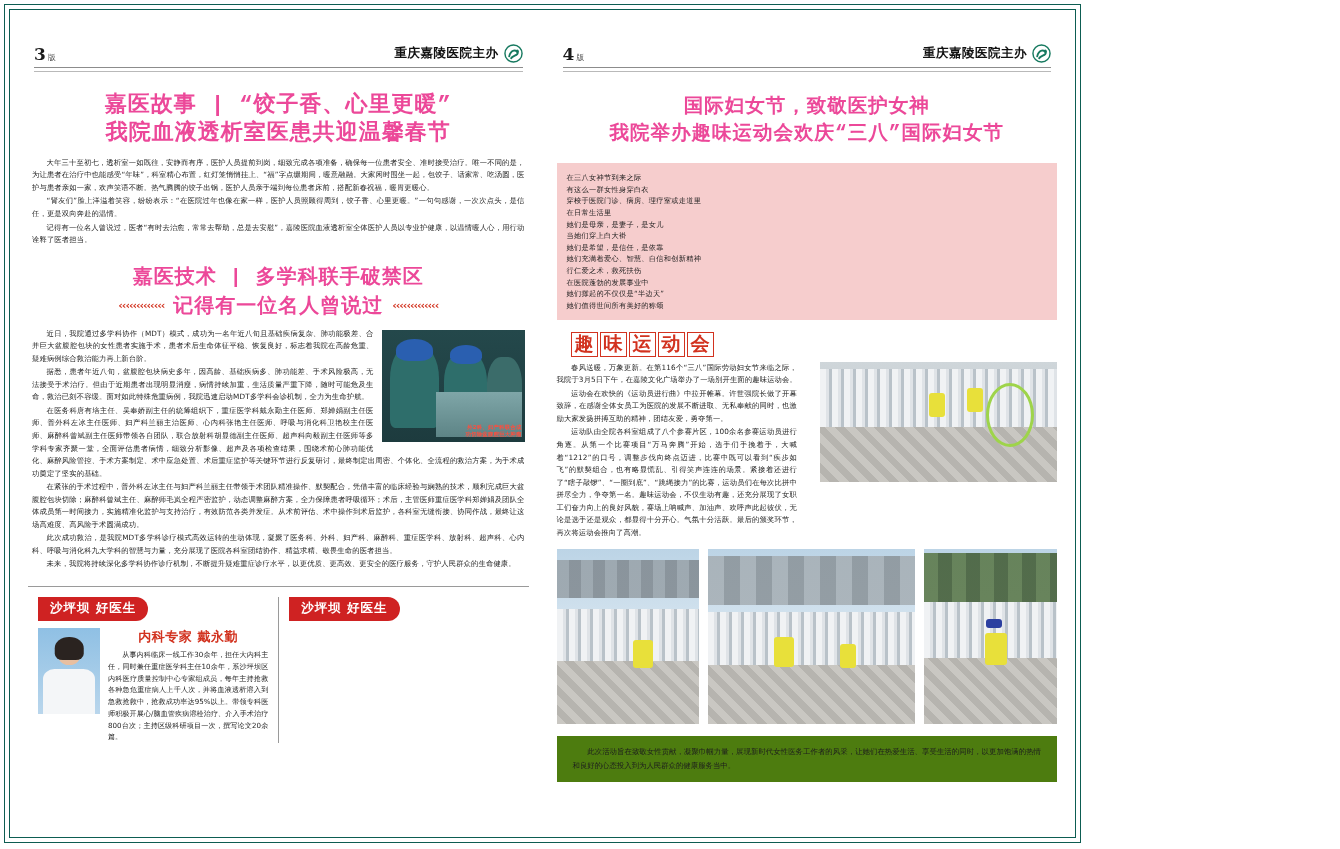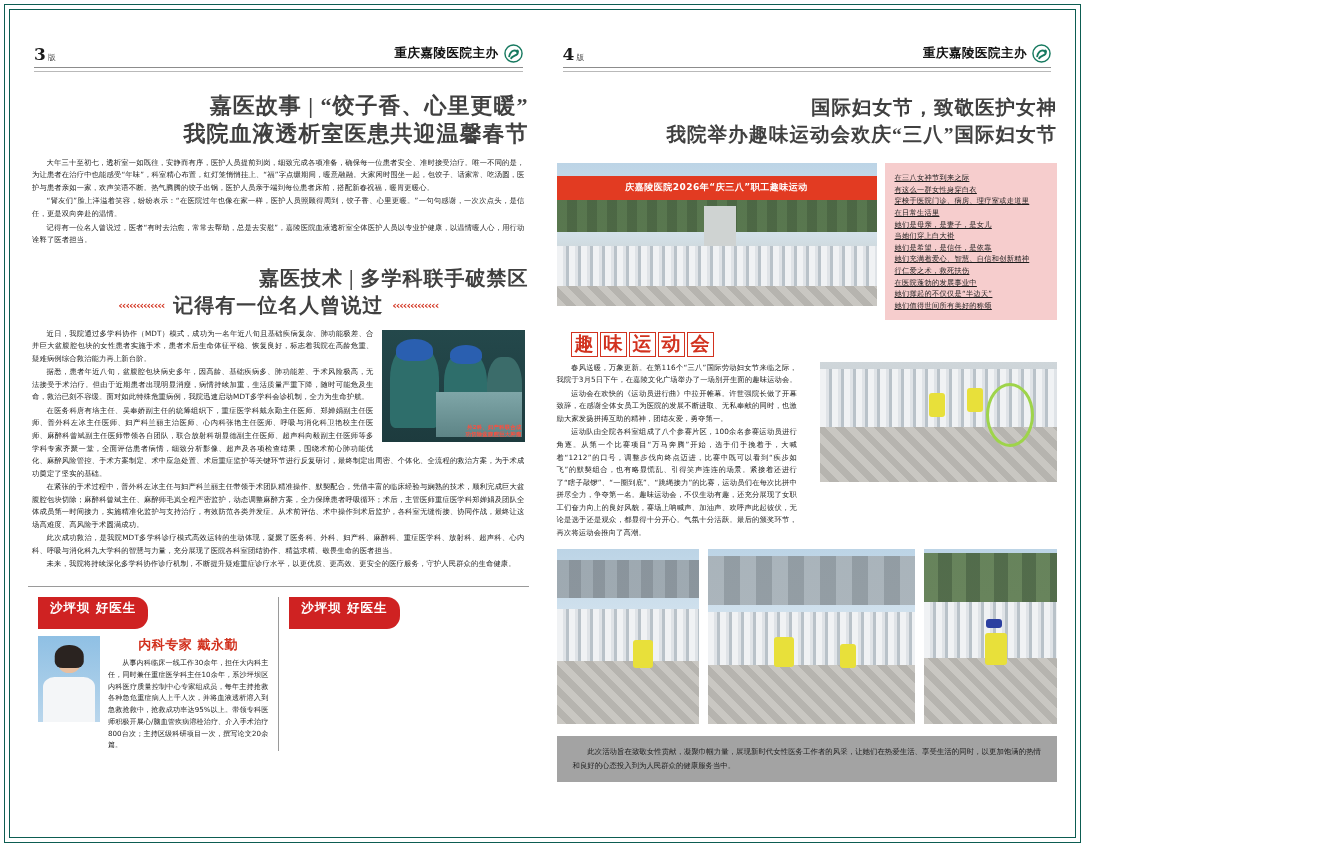--- a/index.html
+++ b/index.html
@@ -27,22 +27,22 @@
   .pg-num .ban{font-size:8px;font-weight:normal;margin-left:2px;color:#555;
       font-family:"DejaVu Sans",sans-serif;}
   .pub{display:flex;align-items:center;gap:5px;}
   .pub-name{font-family:"DejaVu Serif","Liberation Serif",serif;font-weight:bold;
       font-size:12.5px;letter-spacing:.5px;color:#111;}
   .logo-mark{width:19px;height:19px;position:relative;display:inline-block;}
   .rule-double{margin:2px 6px 0 6px;border-top:1.6px solid #8c8c8c;
       border-bottom:1px solid #b9b9b9;height:2.5px;box-sizing:content-box;}
 
   
-  .headline{color:#404040;text-align:right;font-weight:bold;
-      font-family:Liberation Serif, serif;
+  .headline{color:#ec4899;text-align:center;font-weight:bold;
+      font-family:Liberation Mono, monospace;
       letter-spacing:1px;}
   .hl-1{font-size:22px;line-height:1.28;margin:20px 0 0 0;}
   .hl-2{font-size:20px;line-height:1.3;margin:18px 0 0 0;}
   .hl-r{font-size:19.5px;line-height:1.42;margin:22px 0 0 0;}
 
   .sub-arrows{display:flex;align-items:center;justify-content:center;gap:9px;
       margin-top:1px;}
   .arrows{color:#d2321f;font-size:11px;letter-spacing:-1px;font-weight:bold;}
 
   
@@ -54,54 +54,54 @@
   
   .art2-img{float:right;width:143px;height:112px;margin:2px 0 3px 8px;
       position:relative;overflow:hidden;background:#2f4f52;}
   .clearfix::after{content:"";display:block;clear:both;}
 
   
   .docs{display:flex;margin-top:14px;border-top:1px solid #9a9a9a;padding-top:10px;}
   .doc{width:50%;box-sizing:border-box;padding:0 10px;position:relative;}
   .doc + .doc{border-left:1px solid #9a9a9a;}
   .tagline{display:inline-block;background:#cf2222;color:#fff;font-weight:bold;
-      font-size:12.5px;padding:3px 12px 12px 12px;border-radius:0 13px 13px 0;
+      font-size:12.5px;padding:3px 12px 4px 12px;border-radius:0 13px 13px 0;
       letter-spacing:1px;margin-bottom:7px;}
   .doc-body{display:flex;gap:8px;}
   .doc-photo{width:62px;height:86px;flex:0 0 62px;position:relative;overflow:hidden;
       background:linear-gradient(#9fc9e8,#bcd9ee);}
   .doc-right{flex:1;}
   .doc-name{color:#d2321f;font-weight:bold;font-size:13px;text-align:center;
       margin:0 0 3px 0;letter-spacing:.5px;}
   .doc-desc{font-size:7.1px;line-height:1.66;text-align:justify;color:#1d1d1d;}
   .doc-desc p{margin:0;text-indent:2em;}
 
   
   .banner-row{display:flex;gap:8px;margin-top:14px;align-items:stretch;}
   .banner-photo{flex:0 0 320px;height:143px;position:relative;overflow:hidden;}
   .poem-box{flex:1;background:#f6cdcd;padding:9px 8px 8px 10px;box-sizing:border-box;}
   .poem-line{font-size:7.2px;line-height:1.62;color:#1d1d1d;letter-spacing:.3px;
-      font-family:"DejaVu Sans","Liberation Sans",sans-serif;text-decoration:underline;}
+      font-family:"DejaVu Sans","Liberation Sans",sans-serif;}
 
   .sec-title{display:inline-block;margin:12px 0 2px 14px;}
   .sec-title span{display:inline-block;color:#d2321f;font-weight:bold;font-size:19px;
       border:1.6px solid #d2321f;padding:1px 3px 2px 3px;margin-right:2px;
       line-height:1.05;letter-spacing:0;}
 
   .mid-row{display:flex;gap:23px;margin-top:3px;}
   .mid-text{flex:1;}
   .mid-photo{flex:0 0 237px;height:120px;position:relative;overflow:hidden;}
 
   .photo-grid{display:flex;gap:9px;margin-top:9px;}
   .gp{height:175px;position:relative;overflow:hidden;}
   .gp-a{flex:0 0 142px;}
   .gp-b{flex:0 0 207px;}
   .gp-c{flex:1;}
 
-  .closing{background:#a3a3a3;margin-top:12px;padding:9px 16px 10px 16px;
+  .closing{background:#4d7c0f;margin-top:12px;padding:9px 16px 10px 16px;
       font-size:7.4px;line-height:1.8;color:#1d1d1d;text-align:justify;}
   .closing p{margin:0;text-indent:2em;}
 
   
   .ph{position:absolute;inset:0;}
   .sky{background:linear-gradient(#bcd4e6 0%,#d5e4ef 45%,#cfd9dd 60%,#9aa0a0 61%,#b6bcbd 100%);}
   .ground{position:absolute;left:0;right:0;bottom:0;height:42%;
       background:repeating-linear-gradient(45deg,#c9c7c2 0 7px,#b6b4af 7px 14px);}
   .trees{position:absolute;left:0;right:0;top:14%;height:34%;
       background:repeating-linear-gradient(90deg,#4b6b3d 0 10px,#3e5a32 10px 20px);opacity:.9;}
@@ -241,30 +241,20 @@
         </div>
       </div>
       <div class="rule-double"></div>
 
       <div class="headline hl-r">
         <div>国际妇女节，致敬医护女神</div>
         <div>我院举办趣味运动会欢庆“三八”国际妇女节</div>
       </div>
 
       <div class="banner-row">
-        <div class="banner-photo">
-          <div class="ph sky"></div>
-          <div class="trees"></div>
-          <div class="statue"></div>
-          <div class="crowd"></div>
-          <div class="ground" style="height:14%;"></div>
-          <div class="redband" style="top:9%;height:17%;">
-            <b>庆嘉陵医院2026年“庆三八”职工趣味运动</b>
-          </div>
-        </div>
         <div class="poem-box">
           <div class="poem-line">在三八女神节到来之际</div>
           <div class="poem-line">有这么一群女性身穿白衣</div>
           <div class="poem-line">穿梭于医院门诊、病房、理疗室或走道里</div>
           <div class="poem-line">在日常生活里</div>
           <div class="poem-line">她们是母亲，是妻子，是女儿</div>
           <div class="poem-line">当她们穿上白大褂</div>
           <div class="poem-line">她们是希望，是信任，是依靠</div>
           <div class="poem-line">她们充满着爱心、智慧、自信和创新精神</div>
           <div class="poem-line">行仁爱之术，救死扶伤</div>

